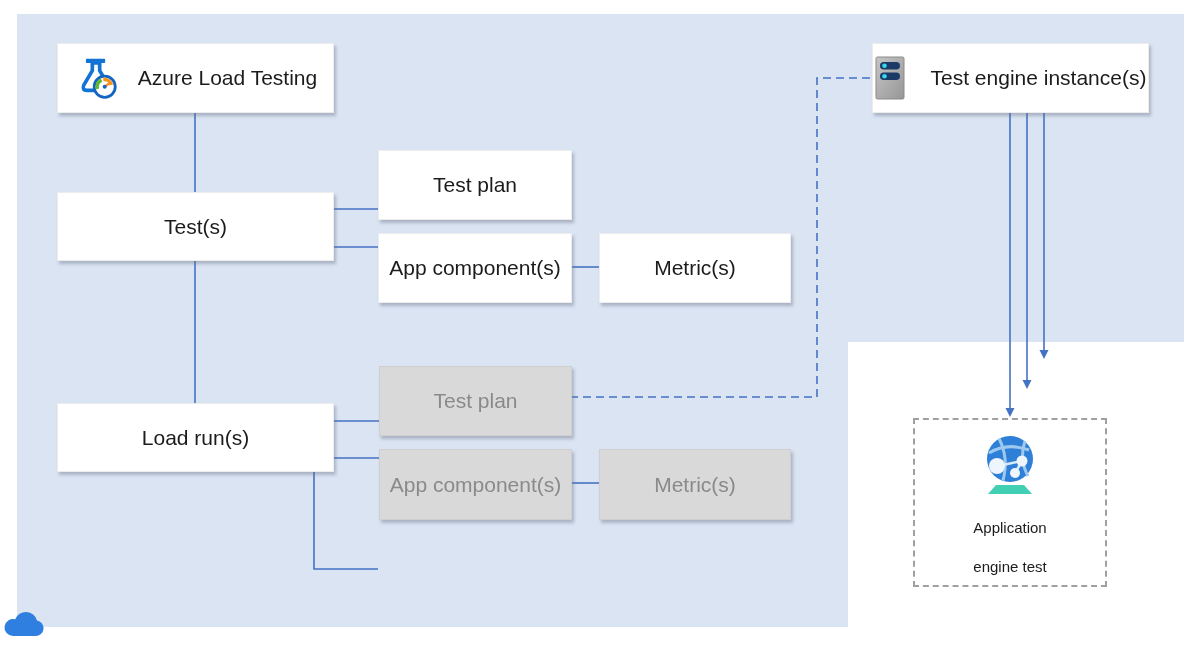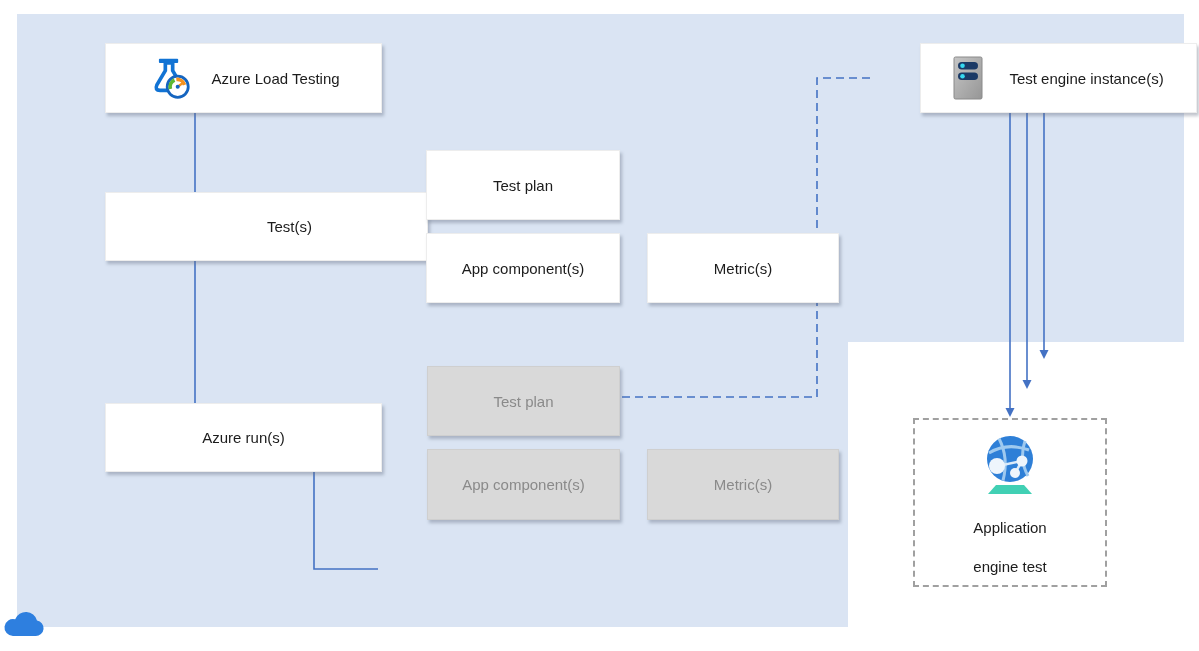--- a/index.html
+++ b/index.html
@@ -7,21 +7,21 @@
     position:relative;width:1199px;height:651px;overflow:hidden;
     font-family:"Liberation Sans",sans-serif;background:#ffffff;
   }
   .bg-blue{position:absolute;left:17px;top:14px;width:1167px;height:613px;background:#dae4f3;}
   .bg-cutout{position:absolute;left:848px;top:342px;width:351px;height:309px;background:#ffffff;}
   .lines{position:absolute;left:0;top:0;width:1199px;height:651px;}
   .node{
     position:absolute;display:flex;align-items:center;justify-content:center;
     background:#ffffff;border:1px solid #ededed;
     box-shadow:2px 3px 3px rgba(100,110,130,0.40);
-    font-size:15px;color:#1c1c1c;text-align:center;gap:20px;margin-left:48px;
+    font-size:21px;color:#1c1c1c;text-align:center;gap:20px;
   }
   .node.gray{background:#d9d9d9;border-color:#cfcfcf;color:#8a8a8a;}
   .node .lbl{white-space:nowrap;}
   .dashedbox{
     position:absolute;left:913px;top:418px;width:190px;height:165px;
     border:2px dashed #a0a0a0;background:transparent;
     display:flex;flex-direction:column;align-items:center;justify-content:center;gap:21px;
   }
   .dashedbox .txt{font-size:15px;color:#1c1c1c;line-height:22px;text-align:center;}
   .icon{flex:0 0 auto;display:block;}
@@ -64,26 +64,26 @@
       <path d="M20 7.5 L20 16 L10.8 31.5 Q8.2 37.5 14.2 37.5 L33.8 37.5 Q39.8 37.5 37.2 31.5 L28 16 L28 7.5 Z" fill="#ffffff" stroke="#1173d4" stroke-width="4" stroke-linejoin="round"></path>
       <circle cx="33.5" cy="33.5" r="11.5" fill="#ffffff" stroke="#1565c0" stroke-width="3"></circle>
       <path d="M25.5 36 A 8.5 8.5 0 0 1 30 26.2" fill="none" stroke="#5fb832" stroke-width="4"></path>
       <path d="M32 25.6 A 8.5 8.5 0 0 1 41 31.5" fill="none" stroke="#f6921e" stroke-width="4"></path>
       <line x1="33.5" y1="33.5" x2="39.5" y2="29" stroke="#f6921e" stroke-width="2.6" stroke-linecap="round"></line>
       <circle cx="33.5" cy="33.5" r="2.2" fill="#1565c0"></circle>
     </svg>
     <span class="lbl">Azure Load Testing</span>
   </div>
 
-  <div class="node" style="left:57px;top:192px;width:275px;height:67px;padding-left:46px;">
+  <div class="node" style="left:57px;top:192px;width:275px;height:67px;">
     <span class="lbl">Test(s)</span>
   </div>
 
   <div class="node" style="left:57px;top:403px;width:275px;height:67px;">
-    <span class="lbl">Azure run(s)</span>
+    <span class="lbl">Load run(s)</span>
   </div>
 
   <div class="node" style="left:378px;top:150px;width:192px;height:68px;">
     <span class="lbl">Test plan</span>
   </div>
 
   <div class="node" style="left:378px;top:233px;width:192px;height:68px;">
     <span class="lbl">App component(s)</span>
   </div>
 

